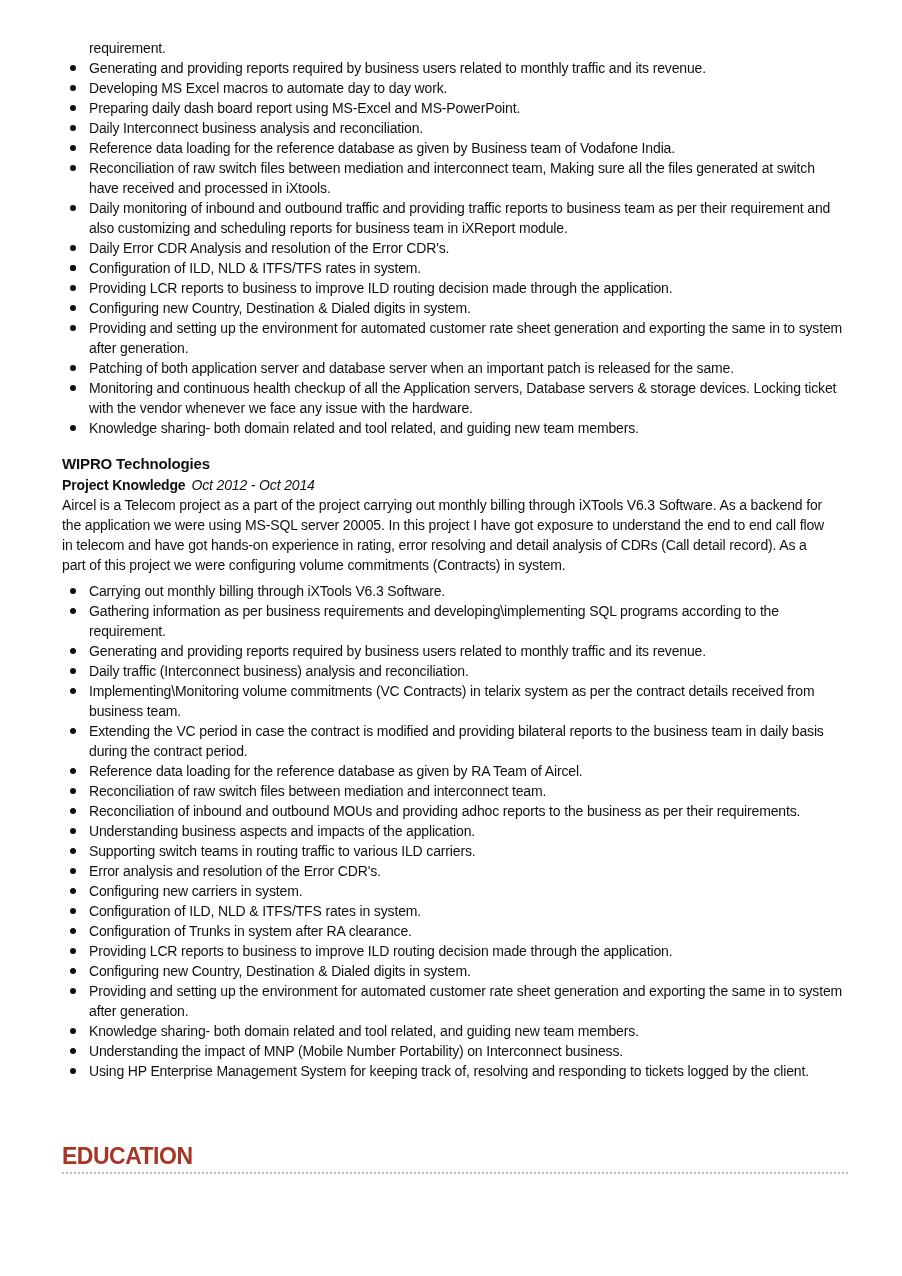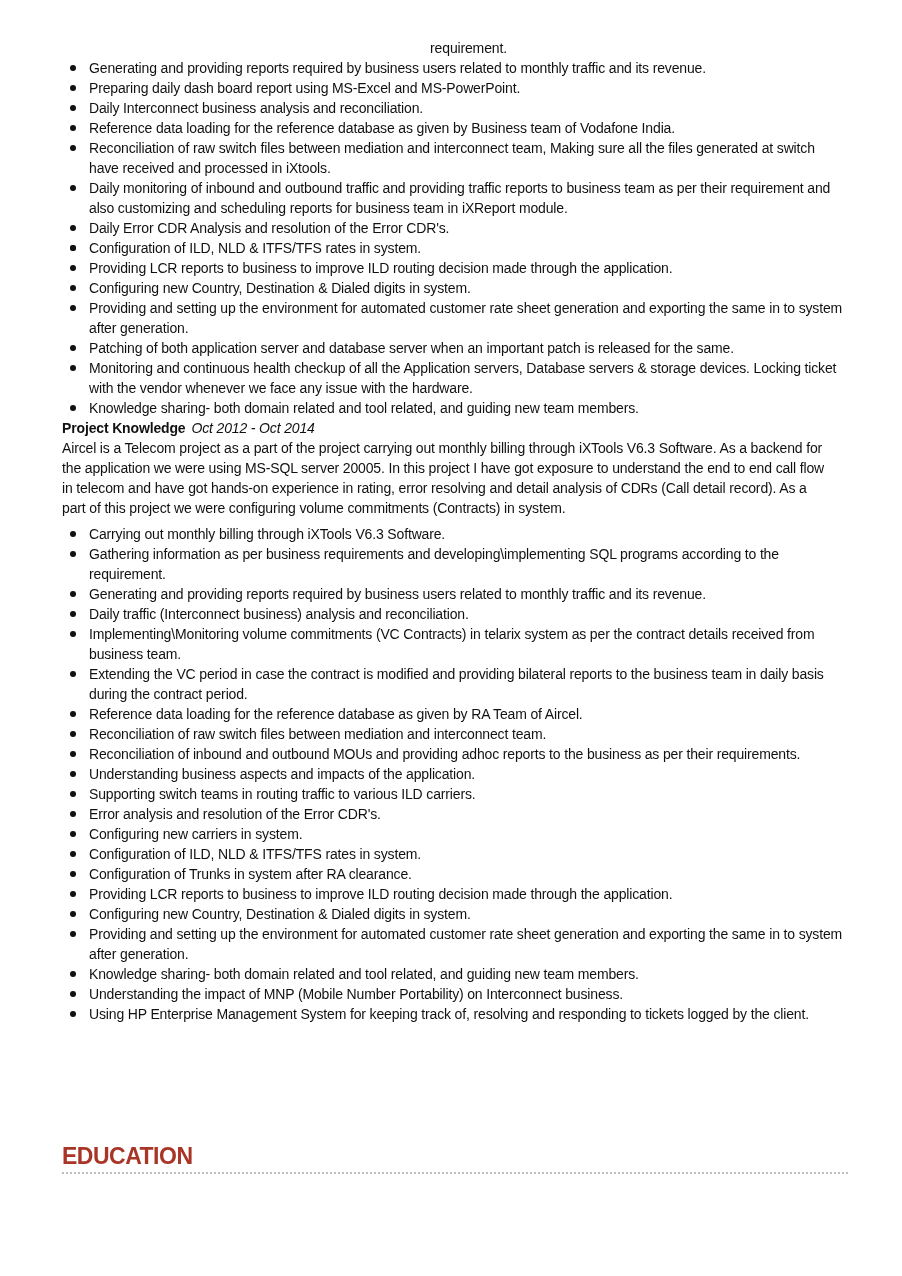--- a/index.html
+++ b/index.html
@@ -37,21 +37,20 @@
       position: absolute;
       left: 8px;
       top: 7px;
       width: 6px;
       height: 6px;
       border-radius: 50%;
       background: #111111;
     }
     .continuation {
       padding-left: 27px;
-      text-align: center;
     }
     .company {
       margin-top: 15px;
       font-weight: bold;
       font-size: 15px;
       line-height: 22px;
     }
     .role-line {
       line-height: 20px;
     }
@@ -80,36 +79,38 @@
       border-bottom: 2px dotted #bdbdbd;
     }
   </style>
 </head>
 <body>
 
 <div class="page">
   <div class="continuation">requirement.</div>
   <ul class="bullets" id="prev-bullets">
       <li><span class="bullet-dot"></span><span>Generating and providing reports required by business users related to monthly traffic and its revenue.</span></li>
+      <li><span class="bullet-dot"></span><span>Developing MS Excel macros to automate day to day work.</span></li>
       <li><span class="bullet-dot"></span><span>Preparing daily dash board report using MS-Excel and MS-PowerPoint.</span></li>
       <li><span class="bullet-dot"></span><span>Daily Interconnect business analysis and reconciliation.</span></li>
       <li><span class="bullet-dot"></span><span>Reference data loading for the reference database as given by Business team of Vodafone India.</span></li>
       <li><span class="bullet-dot"></span><span>Reconciliation of raw switch files between mediation and interconnect team, Making sure all the files generated at switch have received and processed in iXtools.</span></li>
       <li><span class="bullet-dot"></span><span>Daily monitoring of inbound and outbound traffic and providing traffic reports to business team as per their requirement and also customizing and scheduling reports for business team in iXReport module.</span></li>
       <li><span class="bullet-dot"></span><span>Daily Error CDR Analysis and resolution of the Error CDR's.</span></li>
       <li><span class="bullet-dot"></span></li>
       <li><span class="bullet-dot"></span><span>Configuration of ILD, NLD &amp; ITFS/TFS rates in system.</span></li>
       <li><span class="bullet-dot"></span><span>Providing LCR reports to business to improve ILD routing decision made through the application.</span></li>
       <li><span class="bullet-dot"></span><span>Configuring new Country, Destination &amp; Dialed digits in system.</span></li>
       <li><span class="bullet-dot"></span><span>Providing and setting up the environment for automated customer rate sheet generation and exporting the same in to system after generation.</span></li>
       <li><span class="bullet-dot"></span><span>Patching of both application server and database server when an important patch is released for the same.</span></li>
       <li><span class="bullet-dot"></span><span>Monitoring and continuous health checkup of all the   Application servers, Database servers &amp; storage devices. Locking ticket with the vendor whenever we face any issue with the hardware.</span></li>
       <li><span class="bullet-dot"></span><span>Knowledge sharing- both domain related and tool related, and guiding new team members.</span></li>
     </ul>
 
+  <div class="company">WIPRO Technologies</div>
   <div class="role-line">
     <span class="role">Project Knowledge</span><span class="dates">Oct 2012 - Oct 2014</span>
   </div>
   <p class="summary">Aircel is a Telecom project as a part of the project carrying out monthly billing through iXTools V6.3 Software.  As a backend for the application we were using MS-SQL server 20005. In this project I have got exposure to understand the end to end call flow in telecom and have got hands-on experience in rating, error resolving and detail analysis of CDRs (Call detail record). As a part of this project we were configuring volume commitments (Contracts) in system.</p>
   <ul class="bullets" id="wipro-bullets">
       <li><span class="bullet-dot"></span><span>Carrying out monthly billing through iXTools V6.3 Software.</span></li>
       <li><span class="bullet-dot"></span><span>Gathering information as per business requirements and developing\implementing SQL programs according to the requirement.</span></li>
       <li><span class="bullet-dot"></span><span>Generating and providing reports required by business users related to monthly traffic and its revenue.</span></li>
       <li><span class="bullet-dot"></span><span>Daily traffic (Interconnect business) analysis and reconciliation.</span></li>
       <li><span class="bullet-dot"></span><span>Implementing\Monitoring volume commitments (VC Contracts) in telarix system as per the contract details received from business team.</span></li>

